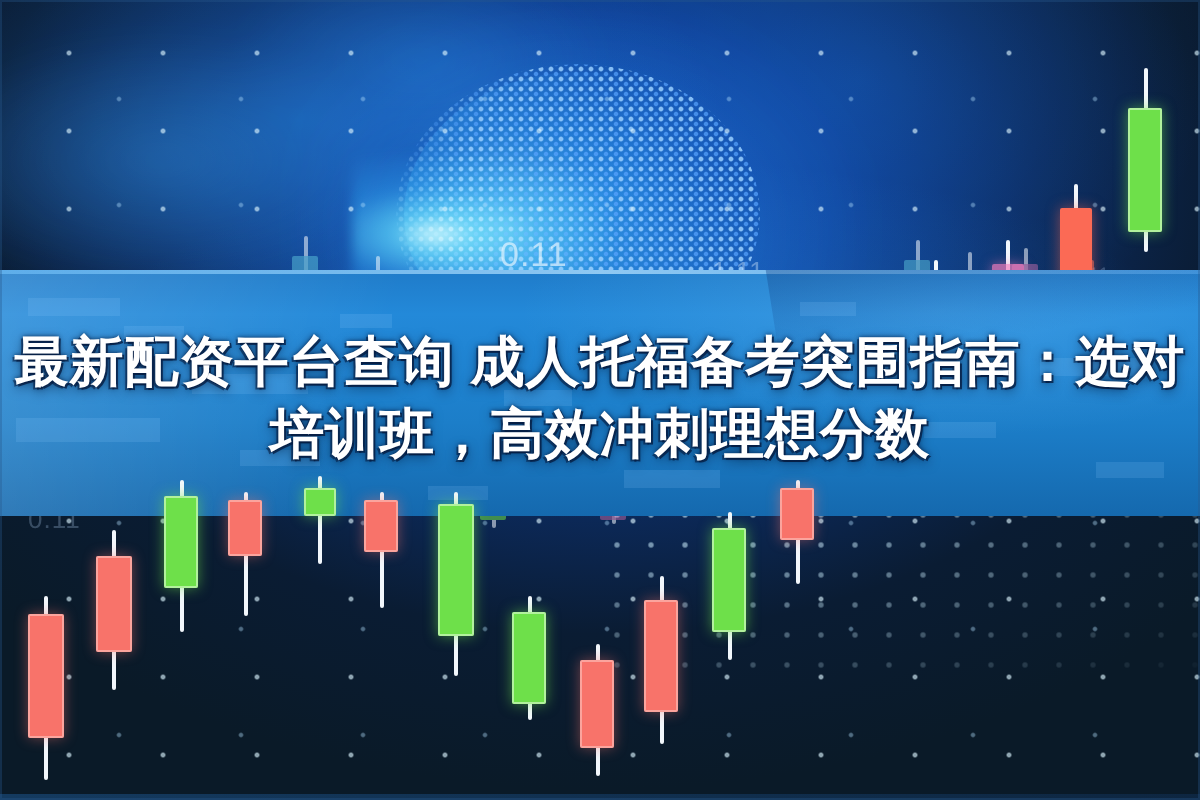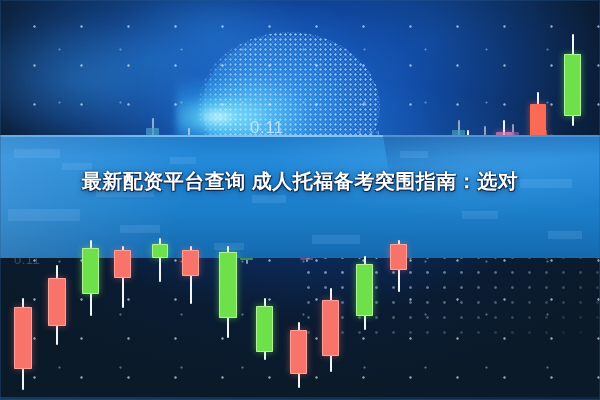--- a/index.html
+++ b/index.html
@@ -148,21 +148,21 @@
   .c-orange .body{ background:#fb6a55; box-shadow:0 0 7px rgba(251,106,85,.5); }
   .candle.faded { opacity:.55; }
   .candle.faded .body { box-shadow:none; }
 
   
   .title-block {
     position:absolute; left:0; width:600px;
     text-align:center;
     color:#ffffff;
     font-weight:700;
-    font-size:20px;
+    font-size:27px;
     line-height:36px;
     letter-spacing:.5px;
     text-shadow:
       0 0 2px rgba(6,30,70,.85),
       1px 1px 0 rgba(5,25,60,.75),
       -1px 1px 0 rgba(5,25,60,.55),
       0 2px 6px rgba(4,20,50,.55);
     white-space:nowrap;
   }
   .title-line { display:block; }
@@ -351,17 +351,18 @@
         <div class="body" style="top: 264px; height: 52px;"></div>
       </div>
       <div class="candle c-red" style="left: 390px; top: 0px; width: 17px; height: 400px;">
         <div class="wick" style="top: 240px; height: 52px;"></div>
         <div class="body" style="top: 244px; height: 26px;"></div>
       </div>
     </div>
 
   <div class="title-block" id="title-block" style="top: 163px;">
     <span class="title-line">最新配资平台查询 成人托福备考突围指南：选对</span>
+    <span class="title-line">培训班，高效冲刺理想分数</span>
   </div>
 
   <div class="bottom-edge"></div>
   <div class="frame-line"></div>
 </div>
 
 </body></html>

